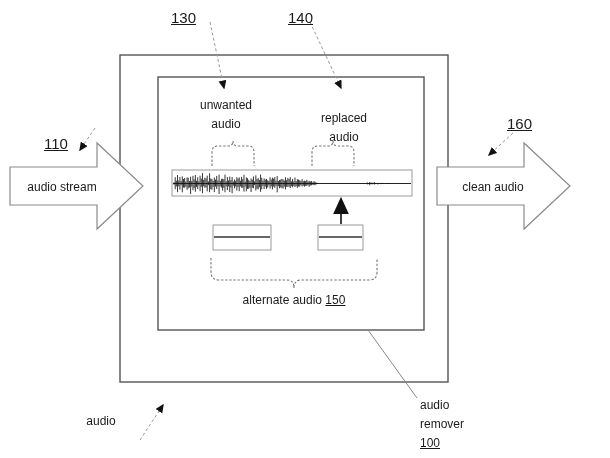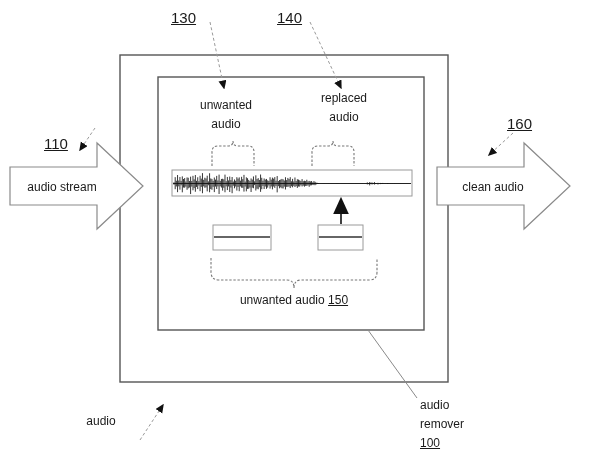--- a/index.html
+++ b/index.html
@@ -303,42 +303,42 @@
 
     <line x1="513" y1="133" x2="489" y2="155" stroke="#9a9a9a" stroke-width="1" stroke-dasharray="3,2.4" marker-end="url(#arrowSolid)"></line>
 
     <line x1="417" y1="398" x2="368" y2="330" stroke="#8a8a8a" stroke-width="1"></line>
 
     <line x1="140" y1="440" x2="163" y2="405" stroke="#9a9a9a" stroke-width="1" stroke-dasharray="3,2.4" marker-end="url(#arrowSolid)"></line>
   </svg>
 
   <div class="ref" style="left:171px; top:9px;">130</div>
 
-  <div class="ref" style="left:277px; top:9px;">140</div>
+  <div class="ref" style="left:288px; top:9px;">140</div>
 
   <div class="ref" style="left:44px; top:135px;">110</div>
 
   <div class="ref" style="left:507px; top:115px;">160</div>
 
   <div class="lbl center two-line" style="left:186px; top:96px; width:80px;">
     <div>unwanted</div>
     <div>audio</div>
   </div>
 
-  <div class="lbl center two-line" style="left:304px; top:89px; width:80px;">
+  <div class="lbl center two-line" style="left:304px; top:109px; width:80px;">
     <div>replaced</div>
     <div>audio</div>
   </div>
 
   <div class="lbl center" style="left:448px; top:178px; width:90px;">clean audio</div>
 
   <div class="lbl center" style="left:17px; top:178px; width:90px;">audio stream</div>
 
   <div class="lbl center" style="left:204px; top:291px; width:180px;">
-    <span>unwanted audio</span>
+    <span>alternate audio</span>
     <span class="ref-inline">150</span>
   </div>
 
   <div class="lbl two-line" style="left:420px; top:396px;">
     <div>audio</div>
     <div>remover</div>
     <div class="ref-inline">100</div>
   </div>
 
   <div class="lbl center two-line" style="left:56px; top:412px; width:90px;">

